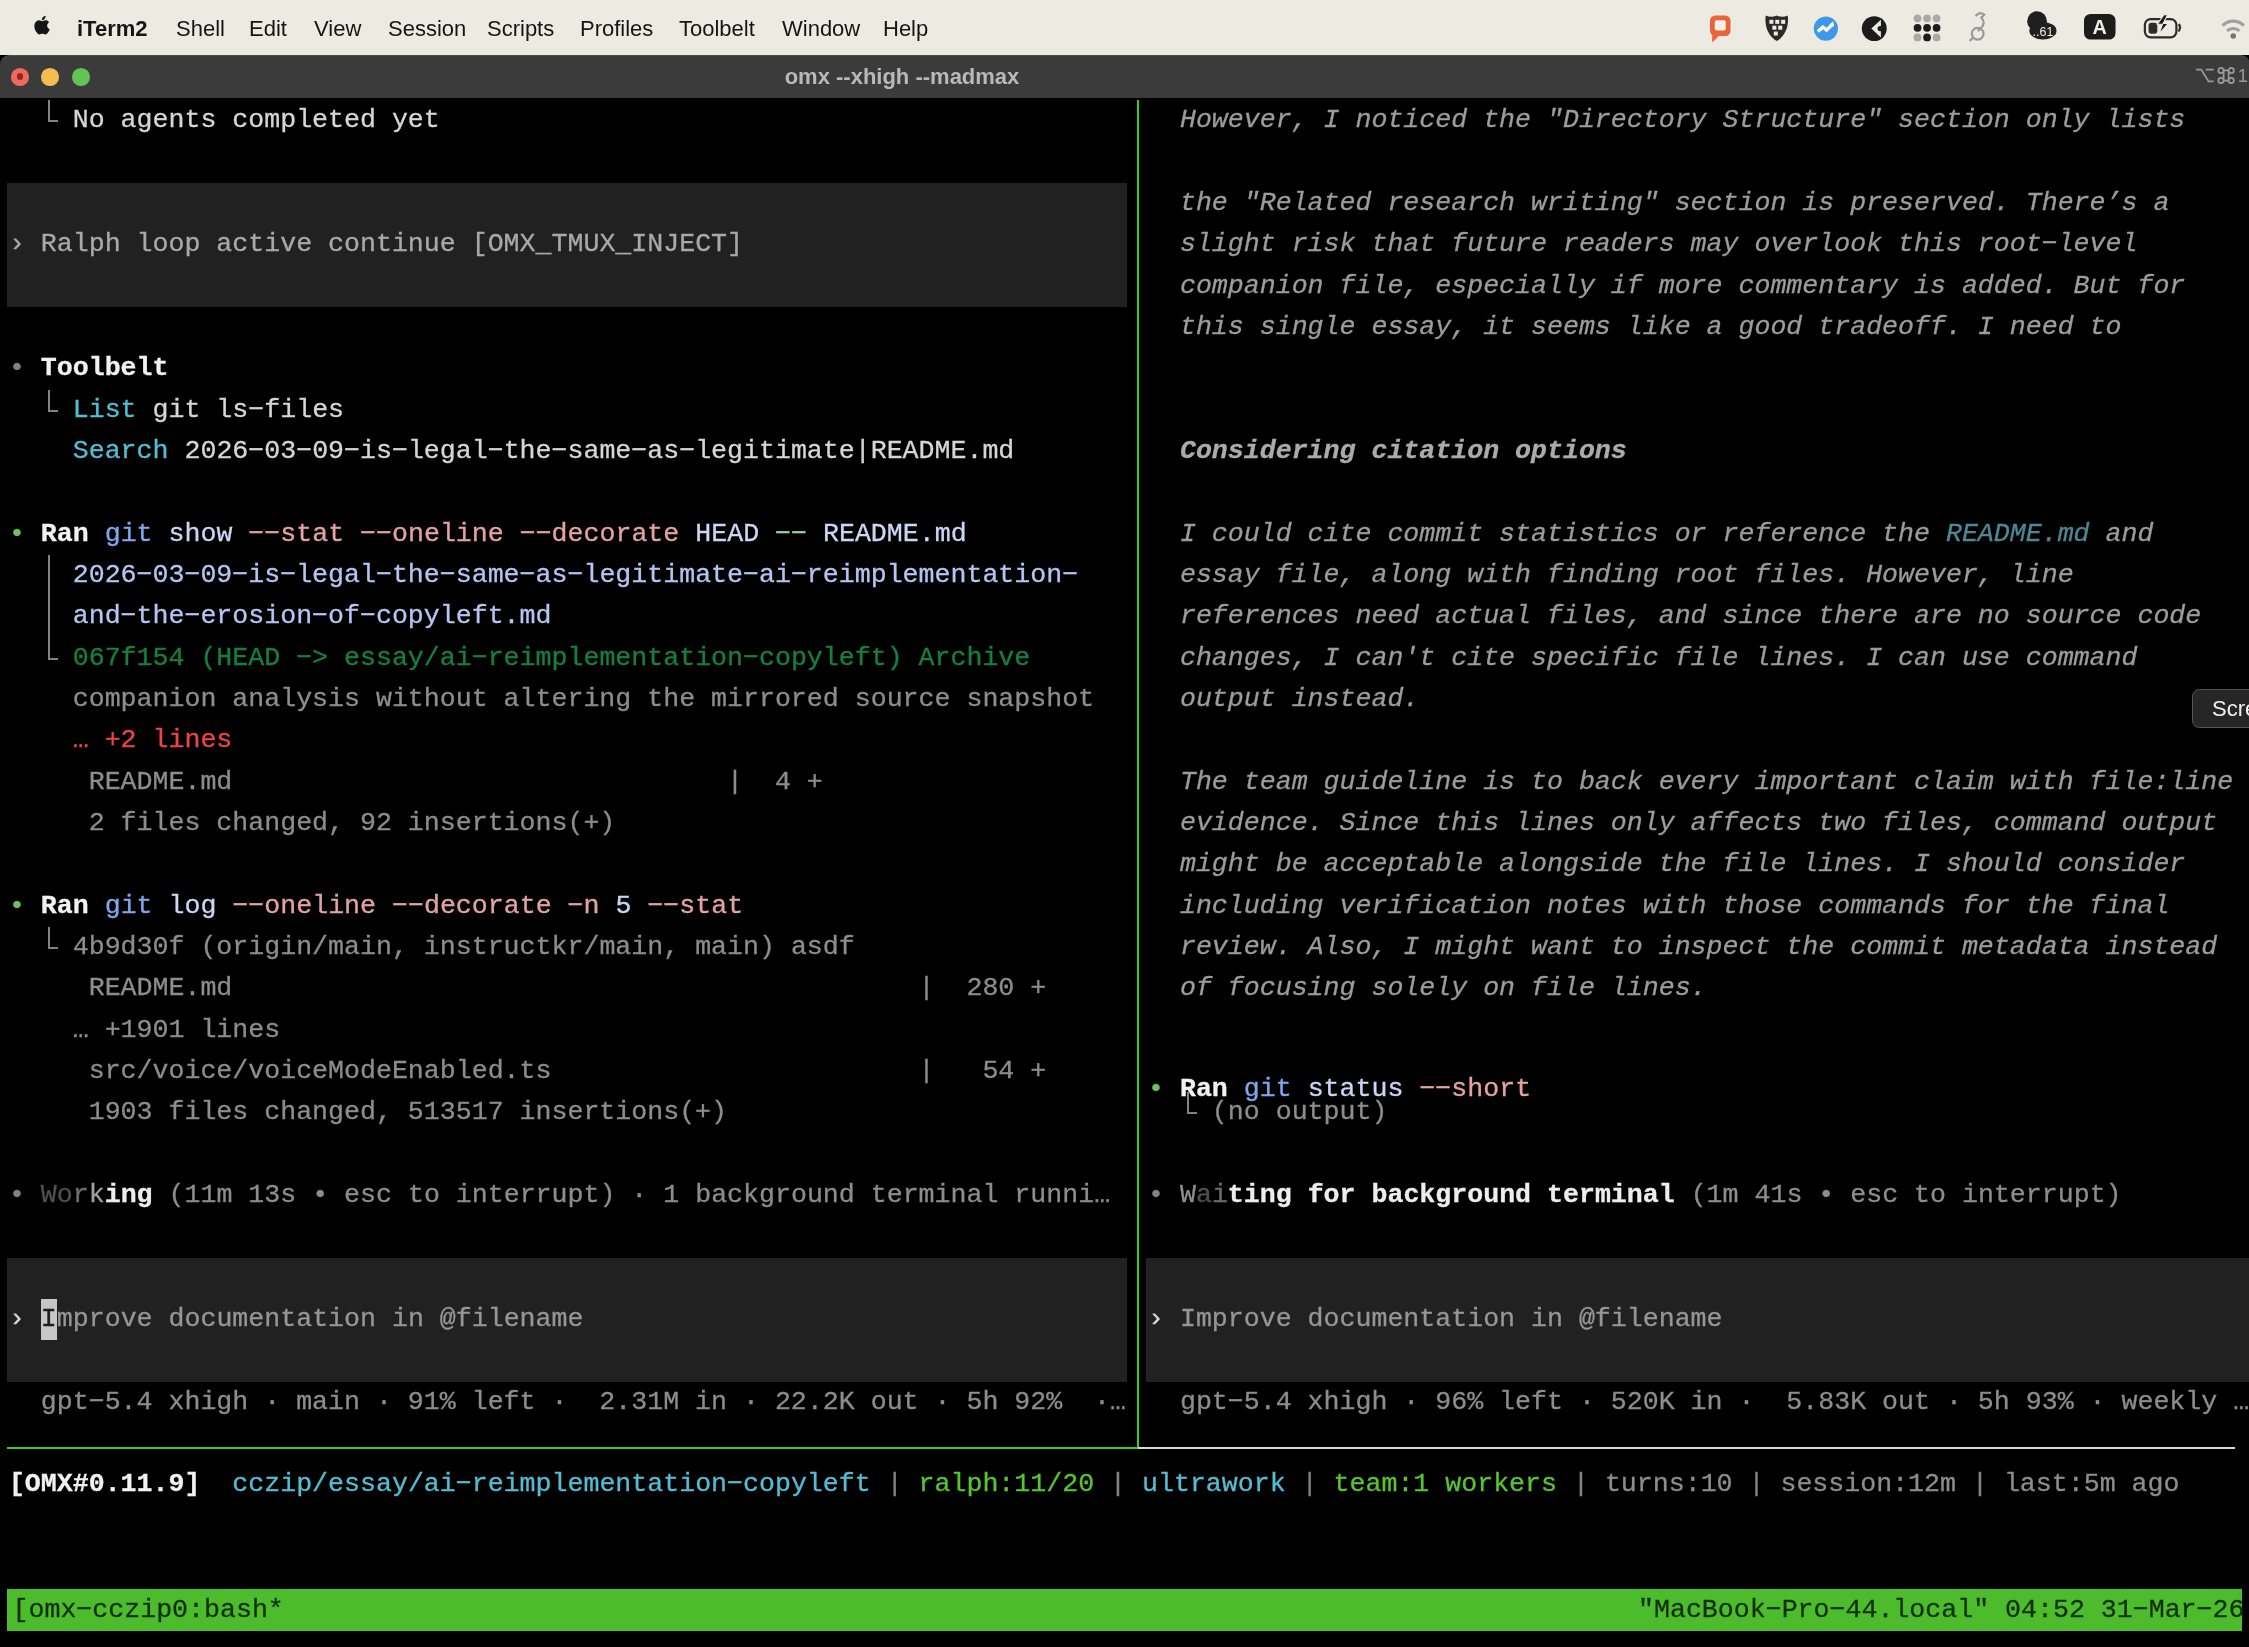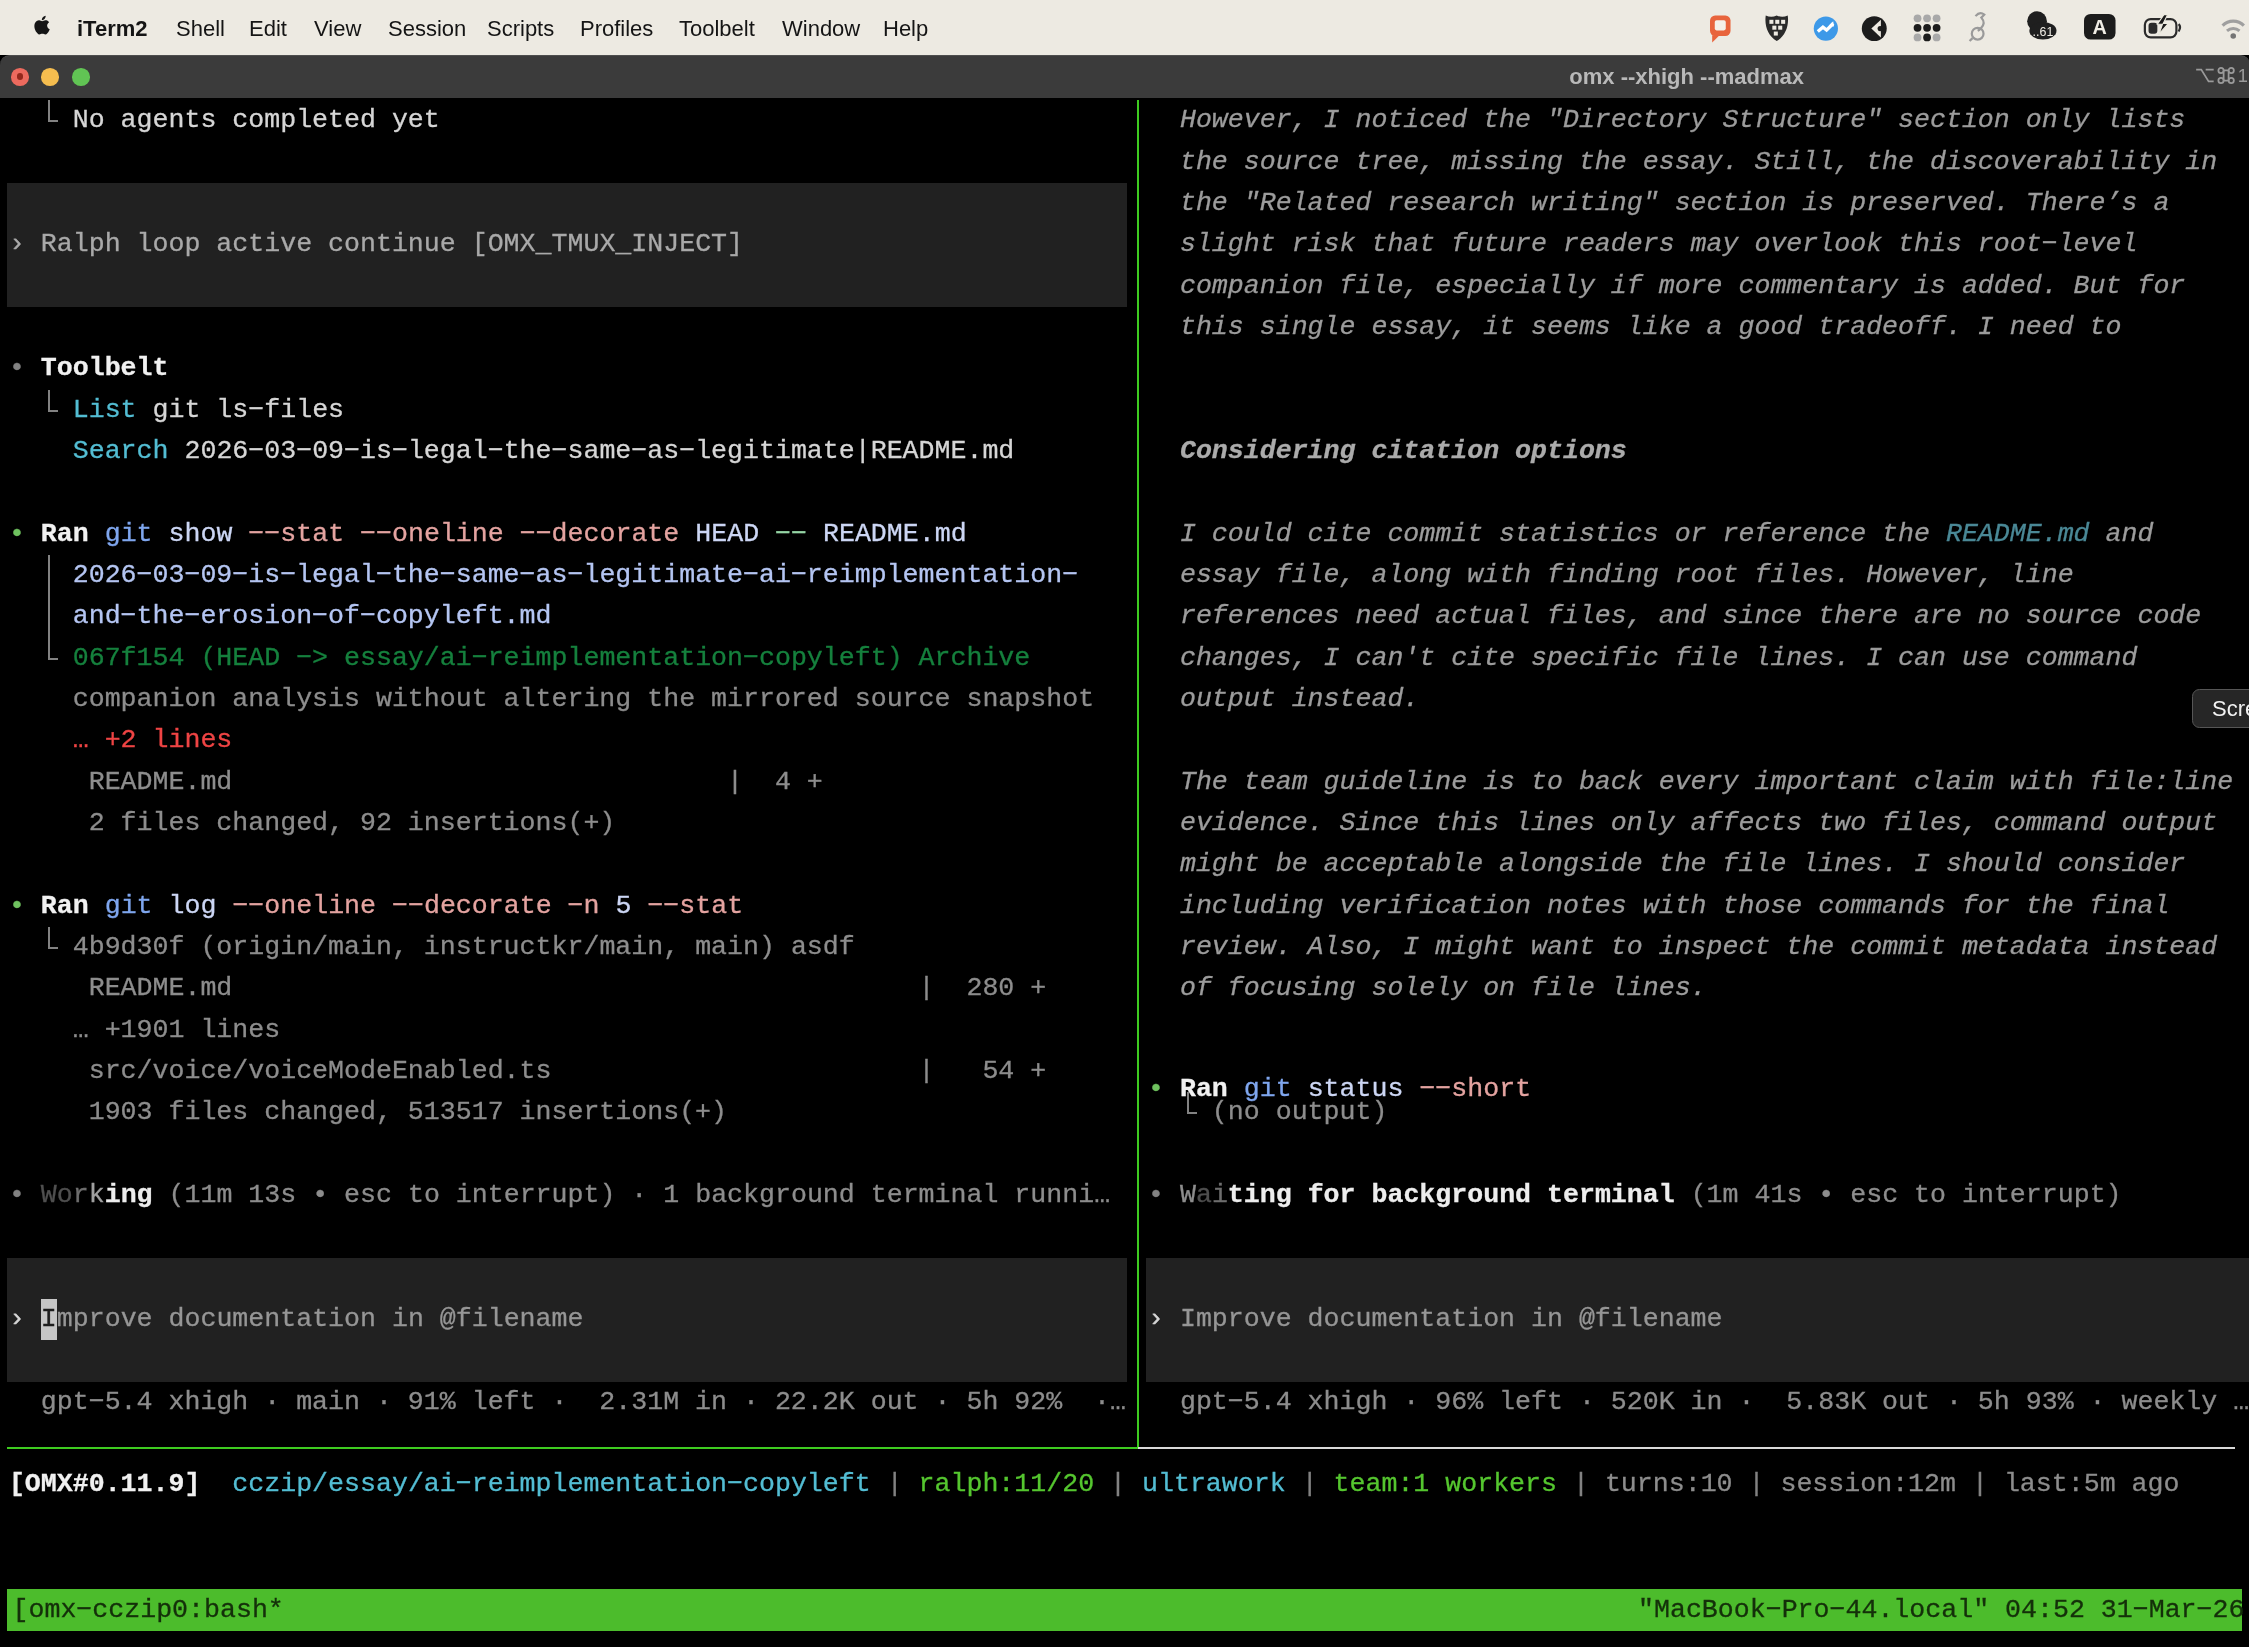--- a/index.html
+++ b/index.html
@@ -1,19 +1,19 @@
 <!DOCTYPE html>
 <html style="font-size:11.8px"><head><meta charset="utf-8"><style>
 *{margin:0;padding:0;box-sizing:border-box}
 html,body{width:2250px;height:1648px;background:#000;overflow:hidden}
 #menubar{position:absolute;left:0;top:0;width:2250px;height:55px;background:#edeae2}
 .mi{position:absolute;top:0;height:55px;line-height:58px;font-family:"Liberation Sans",sans-serif;font-size:22px;color:#151515}
 #titlebar{position:absolute;left:0;top:55px;width:2250px;height:43px;background:#3b3b3b;border-radius:9.6px 9.6px 0 0;border-top:0.7px solid #4e4e4e}
 .tl{position:absolute;top:68px;width:17.7px;height:17.7px;border-radius:50%}
-#wtitle{position:absolute;top:55px;left:0;width:1804px;height:43px;text-align:right;line-height:44px;font-family:"Liberation Sans",sans-serif;font-size:22px;font-weight:bold;color:#b9b9b9}
+#wtitle{position:absolute;top:55px;left:0;width:1804px;height:43px;text-align:center;line-height:44px;font-family:"Liberation Sans",sans-serif;font-size:22px;font-weight:bold;color:#b9b9b9}
 #term{position:absolute;left:0;top:98px;width:2250px;height:1549px;background:#000}
 .ln{position:absolute;height:41px;line-height:41px;font-family:"Liberation Mono",monospace;font-size:26.6px;white-space:pre;color:#d6d6d6;-webkit-text-stroke:0.3px currentColor}
 .box{position:absolute;background:#212121}
 .b{font-weight:bold}
 .i{font-style:italic}
 .cur{display:inline-block;height:41px;vertical-align:top;background:#c6c6c6;color:#1e1e1e}
 </style></head><body>
 
 <div id="menubar">
 <svg style="position:absolute;left:30px;top:12.5px" width="20.7" height="24" viewBox="0 0 28 33">
@@ -144,21 +144,20 @@
 <div class="ln" style="left:8.9px;top:788px"><span style="color:#6fc25f">•</span> <span class="b" style="color:#f1f1f1">Ran</span> <span style="color:#7fa6ee">git</span> <span style="color:#ccd6f4">log</span> <span style="color:#e4a3a0">−−oneline</span> <span style="color:#e4a3a0">−−decorate</span> <span style="color:#e4a3a0">−n</span> <span style="color:#ccd6f4">5</span> <span style="color:#e4a3a0">−−stat</span></div>
 <div class="ln" style="left:8.9px;top:829px">    <span style="color:#8d8d8d">4b9d30f (origin/main, instructkr/main, main) asdf</span></div>
 <div class="ln" style="left:8.9px;top:870px"><span style="color:#8d8d8d">     README.md                                           |  280 +</span></div>
 <div class="ln" style="left:8.9px;top:912px"><span style="color:#8d8d8d">    … +1901 lines</span></div>
 <div class="ln" style="left:8.9px;top:953px"><span style="color:#8d8d8d">     src/voice/voiceModeEnabled.ts                       |   54 +</span></div>
 <div class="ln" style="left:8.9px;top:994px"><span style="color:#8d8d8d">     1903 files changed, 513517 insertions(+)</span></div>
 <div class="ln" style="left:8.9px;top:1077px"><span style="color:#828282">•</span> <span style="color:#4f4f4f">Wo</span><span style="color:#6e6e6e">r</span><span style="color:#9f9f9f">k</span><span class="b" style="color:#ededed">ing</span><span style="color:#8d8d8d"> (11m 13s • esc to interrupt) · 1 background terminal runni…</span></div>
 <div class="ln" style="left:8.9px;top:1201px"><span style="color:#d6d6d6">›</span> <span class="cur" style="color:#1e1e1e">I</span><span style="color:#969696">mprove documentation in @filename</span></div>
 <div class="ln" style="left:8.9px;top:1284px"><span style="color:#8d8d8d">  gpt−5.4 xhigh · main · 91% left ·  2.31M in · 22.2K out · 5h 92%  ·…</span></div>
 <div class="ln" style="left:1148px;top:2.2px">  <span class="i" style="color:#9c9c9c">However, I noticed the "Directory Structure" section only lists</span></div>
-<div class="ln" style="left:1148px;top:44px">  <span class="i" style="color:#9c9c9c">the source tree, missing the essay. Still, the discoverability in</span></div>
 <div class="ln" style="left:1148px;top:85px">  <span class="i" style="color:#9c9c9c">the "Related research writing" section is preserved. There’s a</span></div>
 <div class="ln" style="left:1148px;top:126px">  <span class="i" style="color:#9c9c9c">slight risk that future readers may overlook this root−level</span></div>
 <div class="ln" style="left:1148px;top:168px">  <span class="i" style="color:#9c9c9c">companion file, especially if more commentary is added. But for</span></div>
 <div class="ln" style="left:1148px;top:209px">  <span class="i" style="color:#9c9c9c">this single essay, it seems like a good tradeoff. I need to</span></div>
 <div class="ln" style="left:1148px;top:333px">  <span class="b i" style="color:#ababab">Considering citation options</span></div>
 <div class="ln" style="left:1148px;top:457px">  <span class="i" style="color:#9c9c9c">essay file, along with finding root files. However, line</span></div>
 <div class="ln" style="left:1148px;top:416px">  <span class="i" style="color:#9c9c9c">I could cite commit statistics or reference the </span><span class="i" style="color:#4a8896">README.md</span><span class="i" style="color:#9c9c9c"> and</span></div>
 <div class="ln" style="left:1148px;top:498px">  <span class="i" style="color:#9c9c9c">references need actual files, and since there are no source code</span></div>
 <div class="ln" style="left:1148px;top:540px">  <span class="i" style="color:#9c9c9c">changes, I can't cite specific file lines. I can use command</span></div>
 <div class="ln" style="left:1148px;top:581px">  <span class="i" style="color:#9c9c9c">output instead.</span></div>

